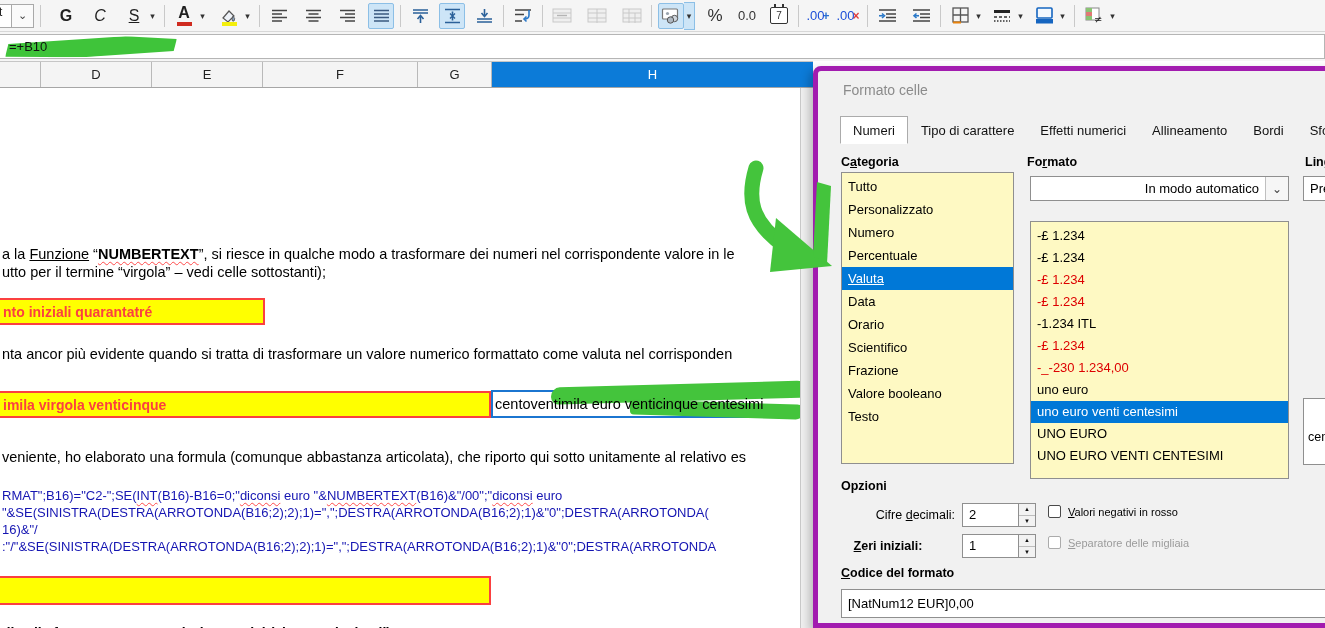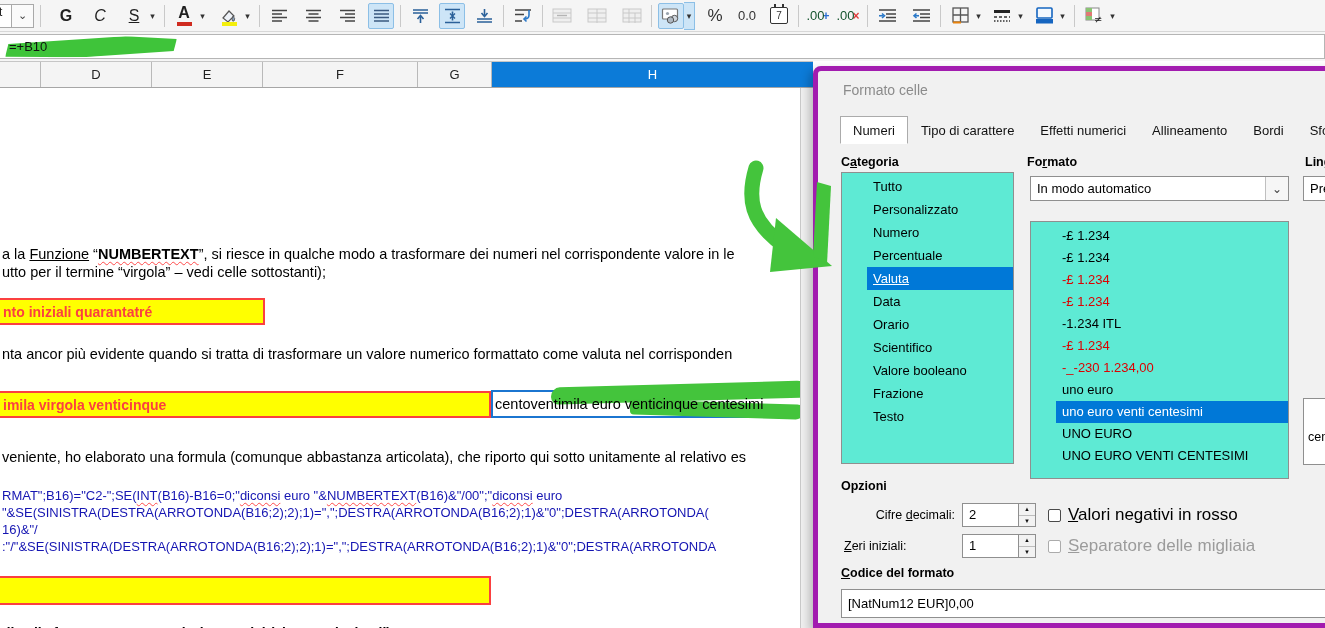--- a/index.html
+++ b/index.html
@@ -21,21 +21,21 @@
   .chev::after { content:"▾"; font-size:9px; color:#333; }
   .namebox { display:flex; align-items:flex-start; margin-left:-4px; }
   .namebox .nb-field { width:16px; height:24px; background:#fff; border:1px solid #a9a9a9;
                        font-size:12px; padding-left:2px; color:#222; overflow:hidden; }
   .namebox .nb-drop { width:22px; height:24px; background:#fafafa; border:1px solid #a9a9a9; border-left:none;
                       display:flex; align-items:center; justify-content:center; }
   .nb-drop::after { content:"⌄"; font-size:11px; color:#444; }
   .colorbar { position:absolute; left:5px; bottom:2px; width:15px; height:4px; }
   .icon-svg { display:block; }
   .num-glyph { font-size:13px; color:#333; letter-spacing:0; }
-  .dec-glyph { font-size:13px; color:#14532d; position:relative; }
+  .dec-glyph { font-size:13px; color:#1d4ed8; position:relative; }
   .dec-plus { color:#2a6fd2; font-size:12px; font-weight:bold; margin-left:-2px; }
   .dec-x { color:#e03c3c; font-size:12px; font-weight:bold; margin-left:-2px; }
   .cal { width:18px; height:17px; border:1.5px solid #333; border-radius:2px; position:relative;
          display:flex; align-items:center; justify-content:center; font-size:10px; color:#333; background:#fff; }
   .cal::before { content:""; position:absolute; top:-4px; left:3px; width:2px; height:4px; background:#333; }
   .cal::after  { content:""; position:absolute; top:-4px; right:3px; width:2px; height:4px; background:#333; }
 
   
   .fxbar { position:absolute; left:0; top:32px; width:1325px; height:29px; background:#f5f5f5;
            display:flex; align-items:center; }
@@ -83,42 +83,42 @@
 
   
   .dialog { position:absolute; left:813px; top:66px; width:608px; height:562px; background:#f1f1f1;
             border:5px solid #a21caf; border-radius:8px 0 0 0; box-shadow:-4px 4px 10px rgba(0,0,0,.22);
             font-size:12.5px; color:#000; overflow:hidden; z-index:30; }
   .dlg-title { position:absolute; left:25px; top:11px; font-size:14px; color:#8b8b8b; }
   .dlg-tabs { position:absolute; left:22px; top:45px; display:flex; height:28px; white-space:nowrap; }
   .tab { padding:6px 12px 5px; font-size:13px; color:#111; border:1px solid transparent; }
   .tab.active { background:#fff; border-color:#ababab; border-bottom-color:#fff; }
   .dlabel { position:absolute; font-weight:bold; font-size:12.5px; white-space:nowrap; }
-  .listbox { position:absolute; background:#5eead4; border:1px solid #8f8f8f; overflow:hidden; padding-top:2px;padding-left:25px; }
+  .listbox { position:absolute; background:#fef9c3; border:1px solid #8f8f8f; overflow:hidden; padding-top:2px; }
   .li { height:23px; line-height:23px; padding-left:6px; font-size:13px; white-space:nowrap; }
   .li.sel { background:#0078d7; color:#fff;text-decoration:underline; }
   .fli { height:22px; line-height:22px; padding-left:6px; font-size:13px; white-space:nowrap; }
   .fli[data-color="red"] { color:#dd0000; }
   .fli[data-color="selected"] { background:#0078d7; color:#fff; }
-  .combo { position:absolute; height:25px; background:#fff; border:1px solid #8f8f8f; display:flex; }
+  .combo { position:absolute; height:25px; background:#fff; border:1px solid #8f8f8f; display:flex;text-align:right; }
   .combo .cval { flex:1; padding:4px 6px; font-size:13px; white-space:nowrap; overflow:hidden; }
   .combo .cbtn { width:23px; background:#f6f6f6; border-left:1px solid #bfbfbf;
                  display:flex; align-items:center; justify-content:center; }
   .combo .cbtn::after { content:"⌄"; font-size:12px; color:#444; }
   .spin { position:absolute; display:flex; width:74px; height:24px; }
   .spin .val { flex:1; background:#fff; border:1px solid #8f8f8f; padding:3px 6px; font-size:13px; }
   .spin .btns { width:17px; display:flex; flex-direction:column; border:1px solid #8f8f8f; border-left:none; }
   .spin .sb { flex:1; background:#f2f2f2; display:flex; align-items:center; justify-content:center;
               font-size:6px; color:#111; }
   .spin .sb + .sb { border-top:1px solid #bdbdbd; }
   .cbrow { position:absolute; display:flex; align-items:center; gap:7px; white-space:nowrap; }
   .cb { width:13px; height:13px; border:1px solid #4a4a4a; border-radius:2px; background:#fff; flex:none; }
   .cbrow.disabled .cb { border-color:#ababab; }
   .cbrow.disabled .cblabel { color:#9b9b9b; }
-  .cblabel { font-size:17px; }
+  .cblabel { font-size:11px; }
   .code-input { position:absolute; left:23px; top:518px; width:489px; height:29px; background:#fff;
                 border:1px solid #8f8f8f; font-size:13px; display:flex; align-items:center; padding-left:6px; }
   .preview { position:absolute; left:485px; top:327px; width:40px; height:67px; background:#fff;
              border:1px solid #8f8f8f; overflow:hidden; }
   .preview .ptext { position:absolute; left:4px; top:31px; font-size:12.5px; white-space:nowrap; }
 </style>
 </head>
 <body>
 
 <div id="screen">
@@ -371,22 +371,22 @@
     <div class="dlabel" style="left:23px;top:84px">C<u>a</u>tegoria</div>
     <div class="listbox" style="left:23px;top:101px;width:173px;height:292px">
       <div class="li">Tutto</div>
       <div class="li">Personalizzato</div>
       <div class="li">Numero</div>
       <div class="li">Percentuale</div>
       <div class="li sel">Valuta</div>
       <div class="li">Data</div>
       <div class="li">Orario</div>
       <div class="li">Scientifico</div>
+      <div class="li">Frazione</div>
       <div class="li">Valore booleano</div>
-      <div class="li">Frazione</div>
       <div class="li">Testo</div>
     </div>
 
     <div class="dlabel" style="left:209px;top:84px">Fo<u>r</u>mato</div>
     <div class="combo" style="left:212px;top:105px;width:259px">
       <div class="cval">In modo automatico</div>
       <div class="cbtn"></div>
     </div>
     <div class="listbox" style="left:212px;top:150px;width:259px;height:258px;padding-top:3px">
       <div class="fli" data-color="black">-£ 1.234</div>
@@ -419,21 +419,21 @@
       <div class="btns">
         <div class="sb">▲</div>
         <div class="sb">▼</div>
       </div>
     </div>
     <div class="cbrow" style="left:230px;top:434px">
       <span class="cb"></span>
       <span class="cblabel"><u>V</u>alori negativi in rosso</span>
     </div>
 
-    <div class="dlabel" style="left:26px;top:468px;width:114px;text-align:left;font-weight:normal"><u>Z</u>eri iniziali:</div>
+    <div class="dlabel" style="left:13px;top:468px;width:114px;text-align:center;font-weight:bold"><u>Z</u>eri iniziali:</div>
     <div class="spin" style="left:144px;top:463px">
       <div class="val">1</div>
       <div class="btns">
         <div class="sb">▲</div>
         <div class="sb">▼</div>
       </div>
     </div>
     <div class="cbrow disabled" style="left:230px;top:465px">
       <span class="cb"></span>
       <span class="cblabel"><u>S</u>eparatore delle migliaia</span>

